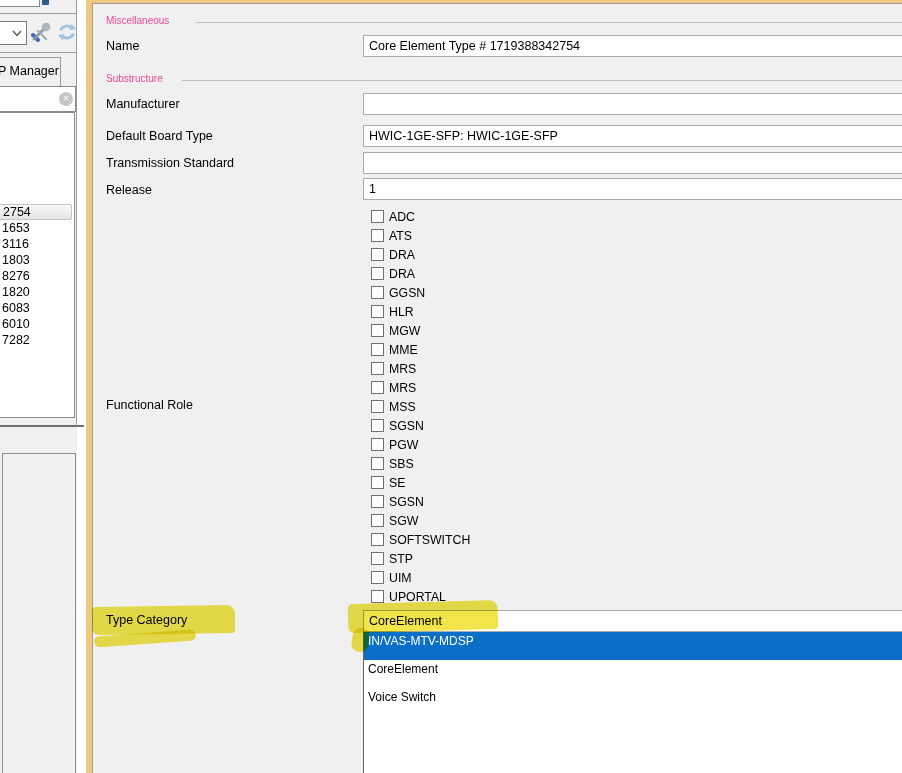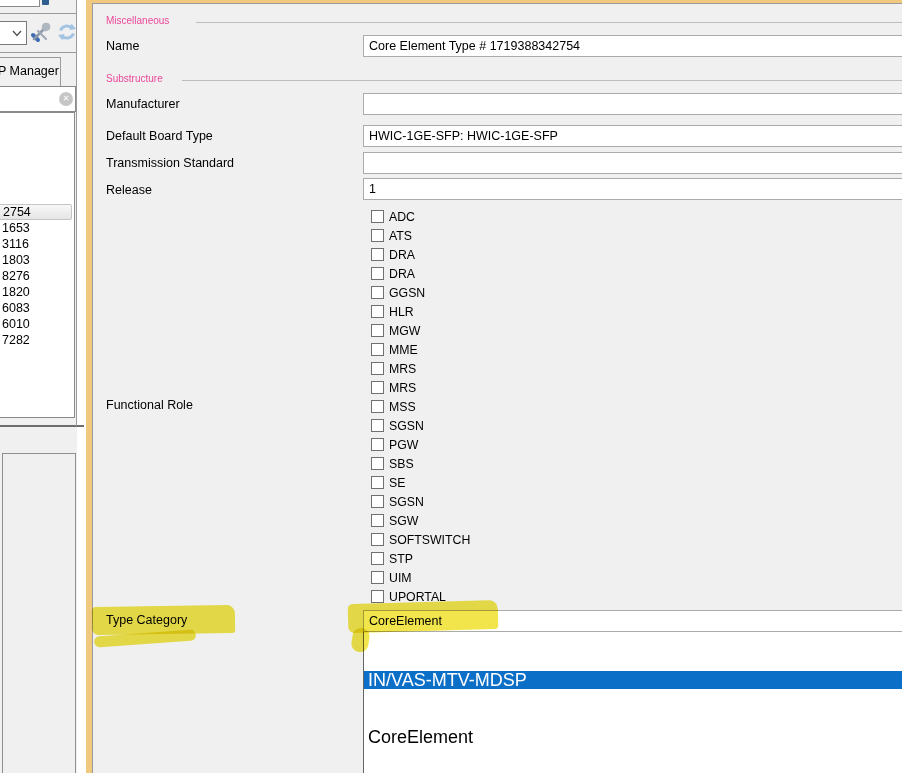--- a/index.html
+++ b/index.html
@@ -36,21 +36,21 @@
   .gline{position:absolute;height:1px;background:#bdbdbd;}
   .flabel{position:absolute;left:106px;font-size:12.5px;color:#000;white-space:nowrap;}
   .ffield{position:absolute;left:363px;width:545px;height:22px;background:#fff;border:1px solid #ababab;box-sizing:border-box;font:inherit;font-size:12.5px;padding:0 0 0 5px;color:#000;outline:none;}
   
   .cbcol{position:absolute;left:371px;top:207px;}
   .cbrow{display:flex;align-items:center;height:19px;cursor:default;}
   .cb{width:13px;height:13px;background:#fff;border:1px solid #707070;box-sizing:border-box;margin-right:5px;flex:0 0 auto;}
   .cbl{font-size:12.3px;white-space:nowrap;}
   
   .optlist{position:absolute;left:363px;top:632px;width:539px;height:141px;background:#fff;border-left:1px solid #666;box-sizing:border-box;overflow:hidden;}
-  .optrow{height:18px;line-height:18px;padding-left:4px;font-size:18px;white-space:nowrap;margin-top:39px;}
+  .optrow{height:28px;line-height:18px;padding-left:4px;font-size:12px;white-space:nowrap;}
   .optrow.selected{background:var(--selection-blue,#0b6fc7);color:#fff;}
   
   .hl{position:absolute;background:var(--highlight-yellow,#efe232);mix-blend-mode:multiply;opacity:.88;pointer-events:none;}
   .hl-label{left:92px;top:606px;width:143px;height:28px;border-radius:4px 8px 3px 6px;transform:rotate(-.8deg);}
   .hl-swoosh{left:94px;top:633px;width:102px;height:11px;border-radius:6px;transform:rotate(-4deg);}
   .hl-field{left:348px;top:602px;width:150px;height:29px;border-radius:5px 9px 4px 6px;transform:rotate(-1.6deg);}
   .hl-tail{left:352px;top:628px;width:17px;height:24px;border-radius:8px;transform:rotate(9deg);}
 </style>
 </head>
 <body>

